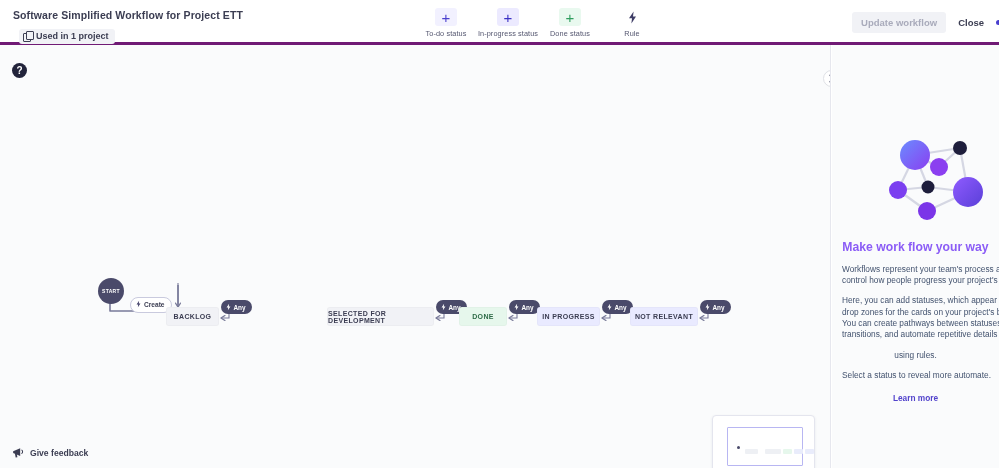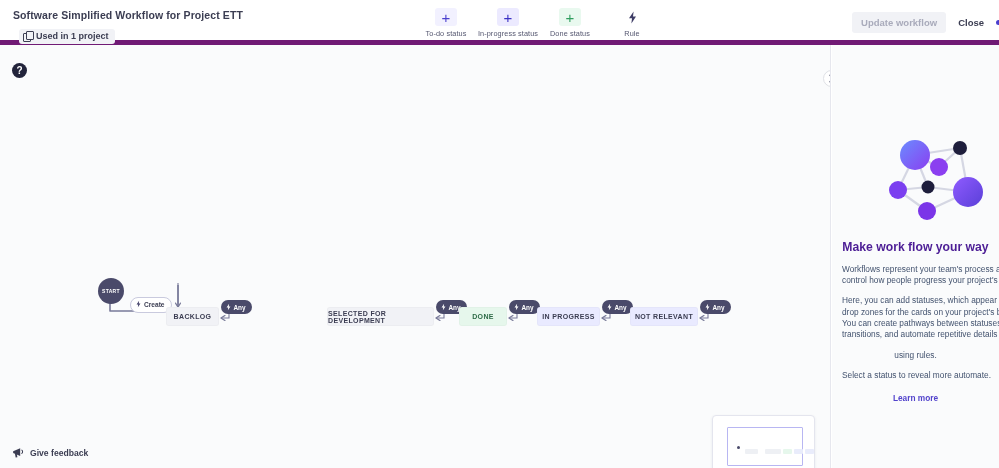--- a/index.html
+++ b/index.html
@@ -10,21 +10,21 @@
     background: #ffffff;
     color: #42526e;
   }
   #app { position: relative; width: 999px; height: 468px; }
 
   
   .header {
     position: absolute; top: 0; left: 0;
     width: 999px; height: 45px;
     background: #ffffff;
-    border-bottom: 5px solid #701a75;
+    border-bottom: 3px solid #701a75;
   }
   .hdr-left { position: absolute; left: 13px; top: 9px; }
   .hdr-title {
     font-size: 10.5px; font-weight: 700; color: #3b3d52;
     letter-spacing: 0.1px; line-height: 12px;
   }
   .hdr-badge {
     display: inline-flex; align-items: center; gap: 4px;
     margin-top: 8px; margin-left: 6px;
     padding: 2px 6px 2px 4px;
@@ -215,21 +215,21 @@
   .panel {
     position: absolute; top: 45px; left: 832px;
     width: 167px; height: 423px;
     background: #fafbfc;
     padding: 0 10px;
     text-align: center;
     overflow: hidden;
   }
   .illus { position: relative; width: 167px; height: 105px; margin-top: 82px; }
   .panel-title {
-    font-size: 12.2px; font-weight: 700; color: #4c1d95;
+    font-size: 12.2px; font-weight: 700; color: #8b5cf6;
     margin-top: 8px; line-height: 15px; white-space: nowrap;
   }
   .panel-p {
     font-size: 8.3px; line-height: 11.2px; color: #42526e;
     margin-top: 9px; white-space: nowrap;
   }
   .learn-more {
     display: inline-block; margin-top: 11px;
     font-size: 8.3px; font-weight: 600; color: #5243cc;
     cursor: pointer; text-decoration: none; text-align: center;

